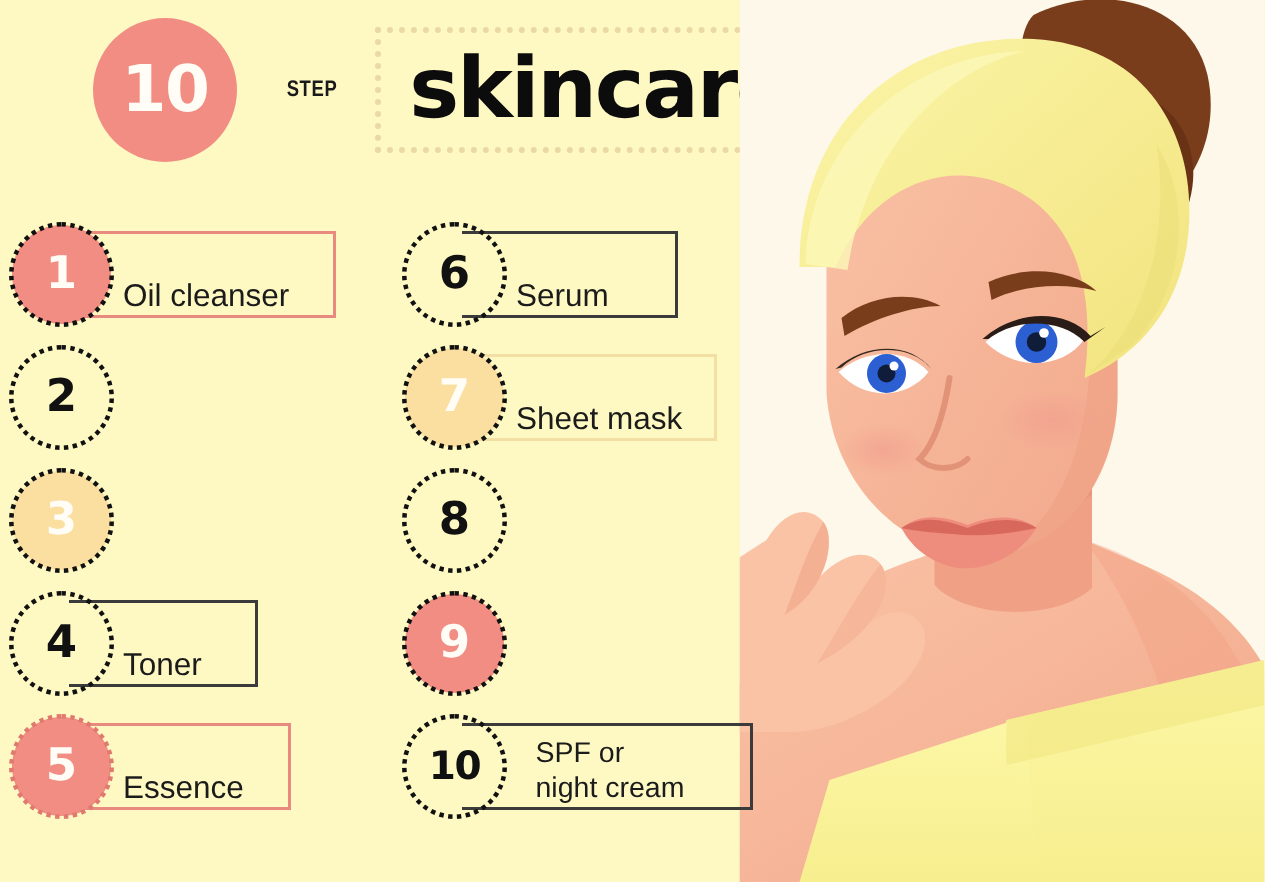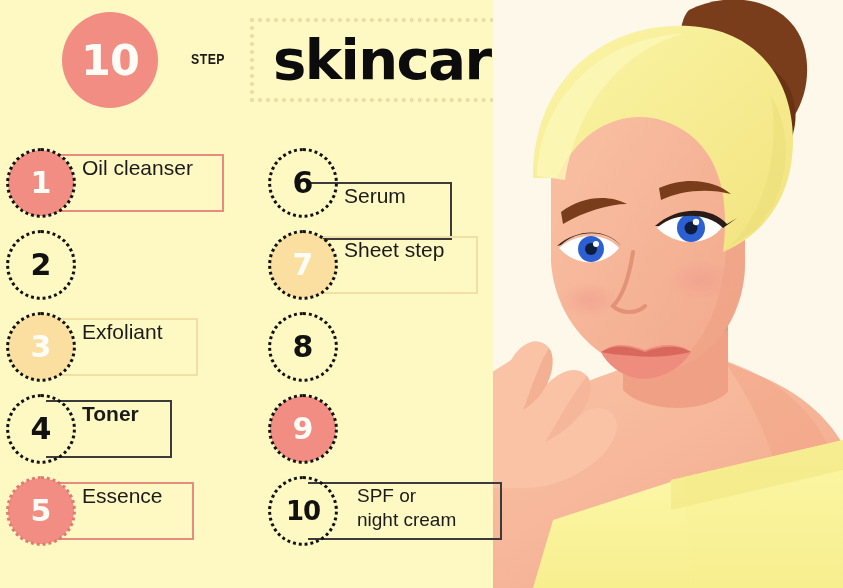--- a/index.html
+++ b/index.html
@@ -63,21 +63,21 @@
   }
   .ring.pinkdots{border-color:#E0796F;}
   .fill-pink{background:#F28D84;}
   .fill-yellow{background:#FADFA0;}
   .fill-none{background:transparent;}
   .num-white{color:#FFFDF6;}
   .num-dark{color:#111111;}
 
   .label{
     position:absolute;left:46px;top:6px;height:58px;
-    box-sizing:border-box;display:flex;align-items:flex-start;
+    box-sizing:border-box;display:flex;align-items:flex-end;
     padding-left:36px;padding-right:20px;
     border:2px solid #3B3B3B;border-left:none;
     z-index:1;
   }
   .label .txt{
     font-family:"Liberation Sans", sans-serif;font-size:21px;color:#1B1B1B;
     white-space:pre-line;line-height:1.15;
   }
   .label.dark{border-color:#3B3B3B;}
   .label.pink{border-color:#E88A80;}
@@ -116,60 +116,57 @@
           </div>
           <div class="ring "></div>
         </div>
         <div class="row" style="top: 82px;">
           <div class="circ fill-none">
             <span class="num num-dark">2</span>
           </div>
           <div class="ring "></div>
         </div>
         <div class="row" style="top: 164px;">
-          <div class="label yellowl" style="width: 152px;">
-            <span class="txt">Exfoliant</span>
-          </div>
           <div class="circ fill-yellow">
             <span class="num num-white">3</span>
           </div>
           <div class="ring "></div>
         </div>
         <div class="row" style="top: 246px;">
-          <div class="label dark" style="width: 126px; font-weight: bold;">
+          <div class="label dark" style="width: 126px;">
             <span class="txt">Toner</span>
           </div>
           <div class="circ fill-none">
             <span class="num num-dark">4</span>
           </div>
           <div class="ring "></div>
         </div>
         <div class="row" style="top: 328px;">
           <div class="label pink" style="width: 148px;">
             <span class="txt">Essence</span>
           </div>
           <div class="circ fill-pink">
             <span class="num num-white">5</span>
           </div>
           <div class="ring pinkdots"></div>
         </div>
       </div>
     <div class="col col-right" id="col-right">
         <div class="row" style="top: 0px;">
-          <div class="label dark" style="width: 144px; margin-top: 28px;">
+          <div class="label dark" style="width: 144px;">
             <span class="txt">Serum</span>
           </div>
           <div class="circ fill-none">
             <span class="num num-dark">6</span>
           </div>
           <div class="ring "></div>
         </div>
         <div class="row" style="top: 82px;">
           <div class="label yellowl" style="width: 170px;">
-            <span class="txt">Sheet step</span>
+            <span class="txt">Sheet mask</span>
           </div>
           <div class="circ fill-yellow">
             <span class="num num-white">7</span>
           </div>
           <div class="ring "></div>
         </div>
         <div class="row" style="top: 164px;">
           <div class="circ fill-none">
             <span class="num num-dark">8</span>
           </div>

